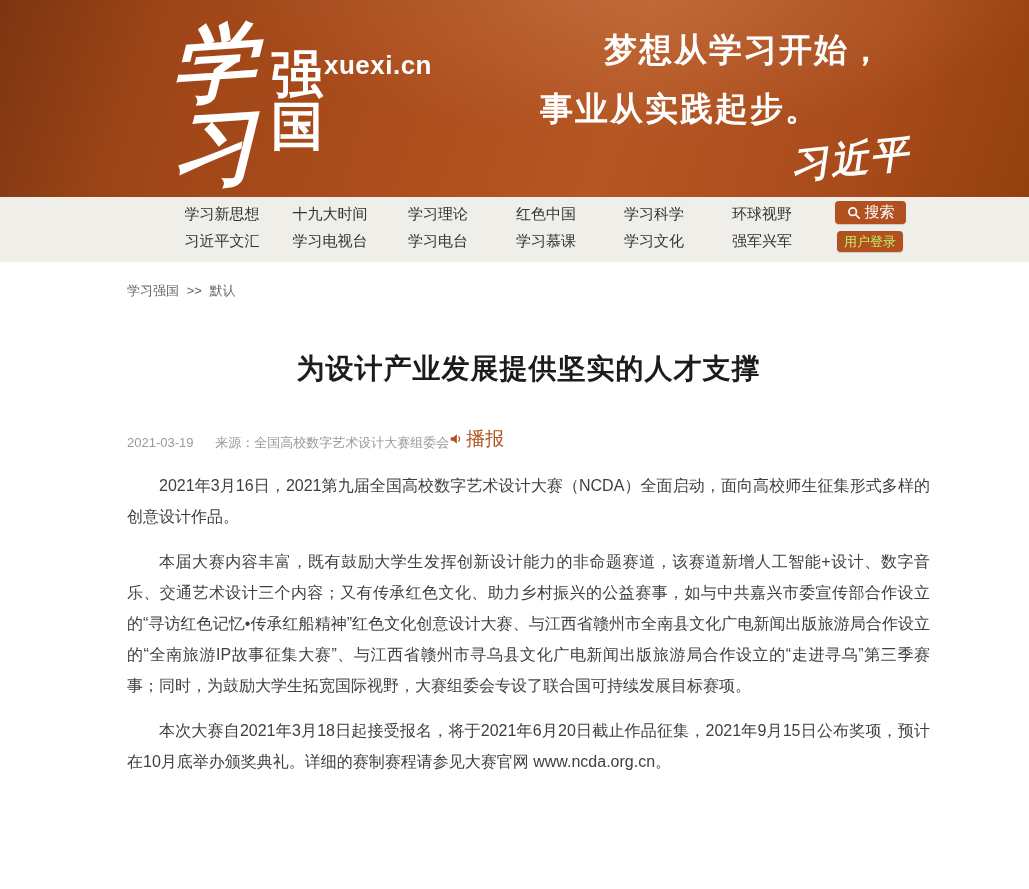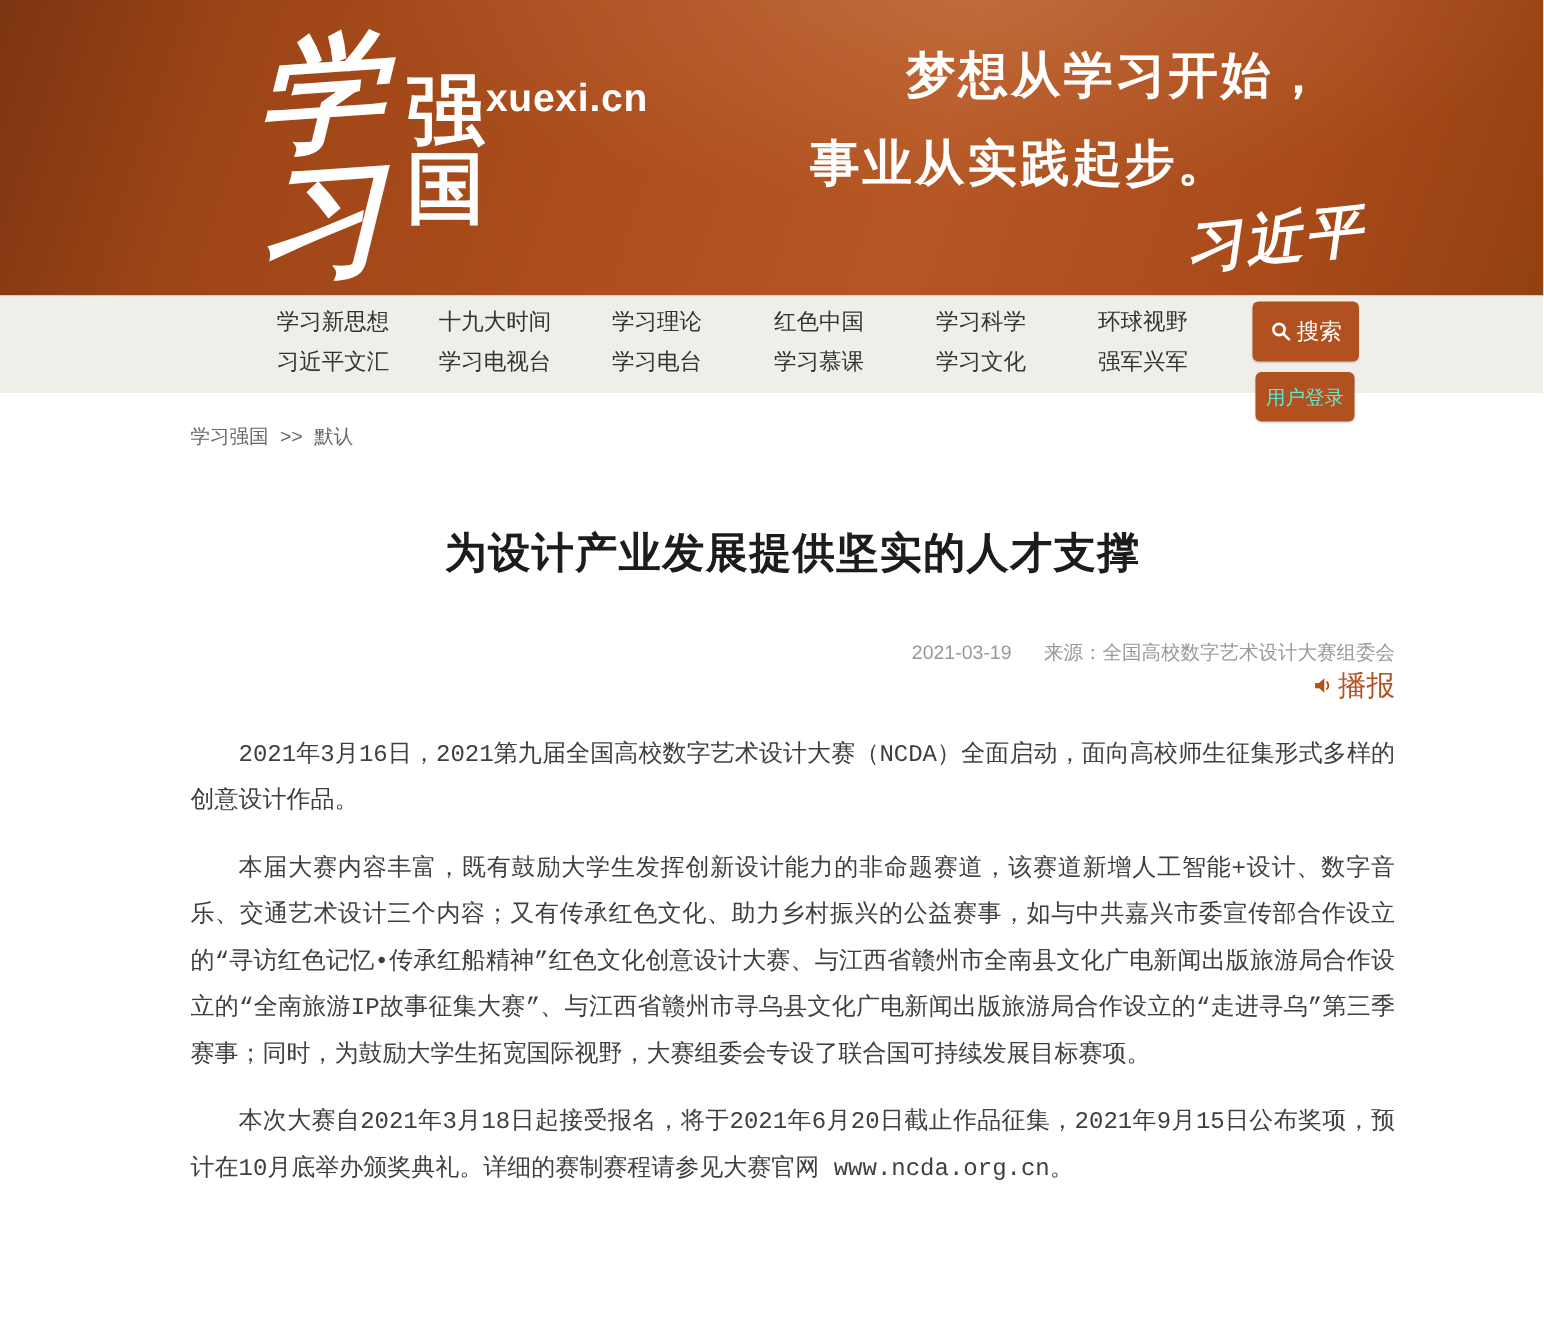--- a/index.html
+++ b/index.html
@@ -38,46 +38,46 @@
   
   .nav-bar { position:relative; width:1029px; height:65px; background:#efeee8; }
   .nav-links {
     position:absolute; left:168px; top:8px;
     display:grid; grid-template-columns:repeat(6,108px); row-gap:8px;text-align:center;
   }
   .nav-item { font-size:15px; color:#333; cursor:pointer; white-space:nowrap; }
   .nav-actions { position:absolute; left:835px; top:4px; display:flex; flex-direction:column; align-items:flex-start; gap:7px; }
   .btn-search {
     background:#b0511f; color:#fff; border:none; border-radius:4px;
-    width:71px; height:40px; font-size:15px; display:flex; align-items:center; justify-content:center; gap:4px;
+    width:71px; height:23px; font-size:15px; display:flex; align-items:center; justify-content:center; gap:4px;
     cursor:pointer; box-shadow:0 1px 1px rgba(0,0,0,0.15);
   }
   .btn-login {
-    background:#b0511f; color:#5eead4; border:none; border-radius:4px;
-    width:66px; height:33px; font-size:13px; display:flex; align-items:center; justify-content:center;
+    background:#b0511f; color:#bef264; border:none; border-radius:4px;
+    width:66px; height:21px; font-size:13px; display:flex; align-items:center; justify-content:center;
     cursor:pointer; margin-left:2px; box-shadow:0 1px 1px rgba(0,0,0,0.15);
   }
 
   
   .breadcrumb { margin:20px 0 0 127px; font-size:13px; color:#666; }
   .breadcrumb .crumb { cursor:pointer; }
   .breadcrumb .sep { margin:0 4px; color:#666; }
 
   
   .article { margin-left:127px; width:803px; }
   .article-title { margin-top:50px; text-align:center; font-size:28px; font-weight:bold; color:#1c1c1c; letter-spacing:1px; }
-  .article-meta { margin-top:38px; display:flex; align-items:flex-end;flex-direction:column; }
+  .article-meta { margin-top:38px; display:flex; align-items:flex-end; }
   .meta-left { font-size:13px; color:#999; }
   .meta-left .date { margin-right:18px; }
   .broadcast { display:flex; align-items:center; gap:3px; color:#b0511f; font-size:19px; cursor:pointer; }
   .broadcast svg { display:block; }
   .article-body { margin-top:18px; }
   .article-body p {
     font-size:16px; color:#3f3f3f; line-height:31px; text-indent:2em;
-    margin-bottom:14px; text-align:justify;font-family:Liberation Mono, monospace;
+    margin-bottom:14px; text-align:justify;
   }
 </style>
 </head>
 <body>
 
 <div class="site-header">
   <div class="logo-wrap">
     <div class="logo-row">
       <span class="logo-calligraphy">学习</span>
       <span class="logo-block-col">

